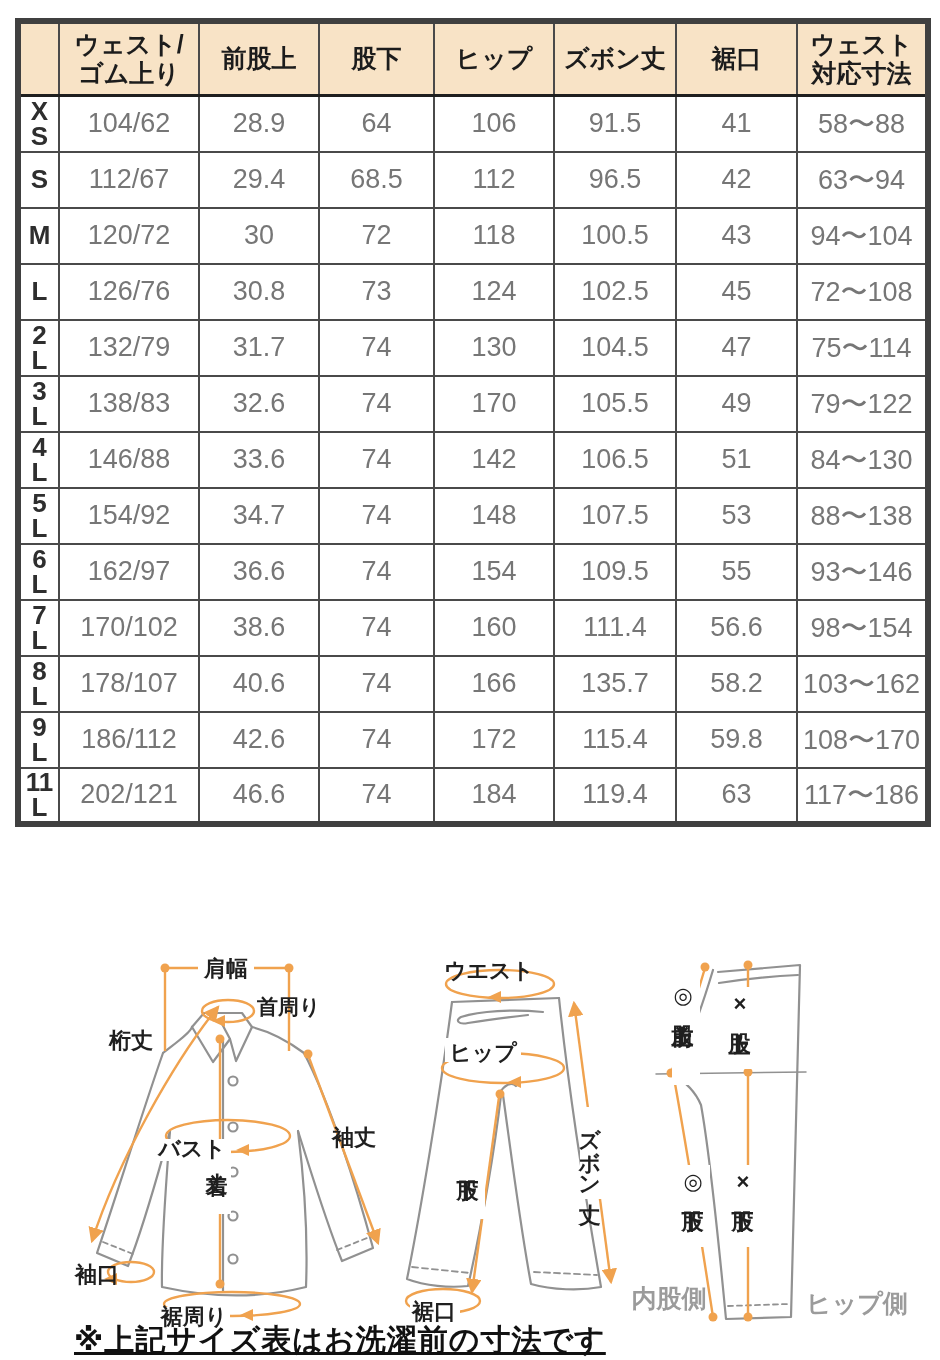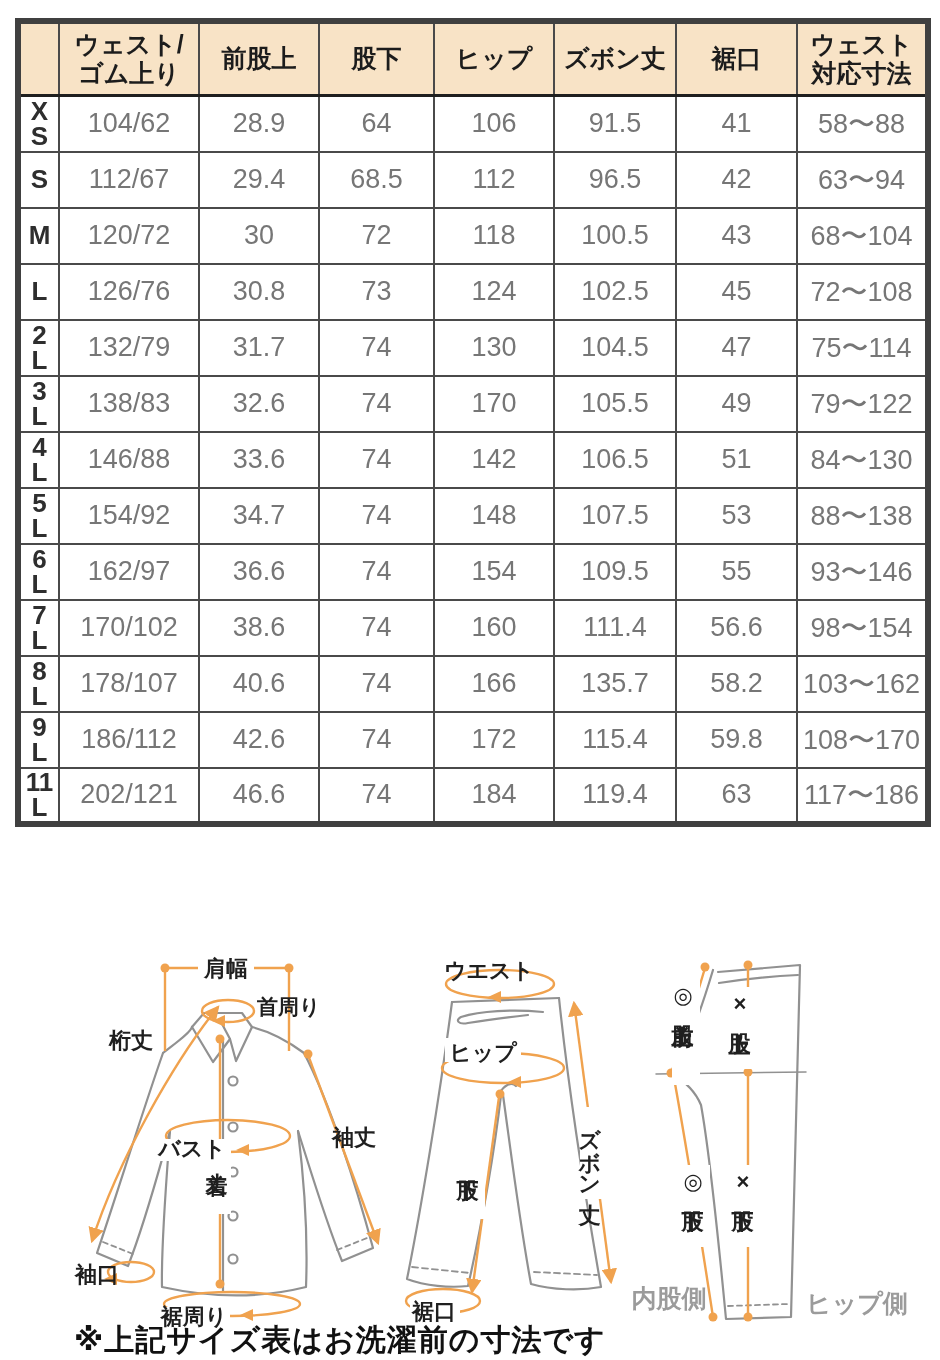--- a/index.html
+++ b/index.html
@@ -22,21 +22,21 @@
         font-size:26px;line-height:0.95;}
 
   
   svg text{font-family:"Liberation Sans","DejaVu Sans",sans-serif;}
   .dlabel{font-size:22px;font-weight:bold;fill:#1f1f1f;}
   .dlabel-sm{font-size:21px;font-weight:bold;fill:#1f1f1f;}
   .vtext{writing-mode:vertical-rl;text-orientation:upright;}
   .side-label{font-size:25px;font-weight:bold;fill:#9b9b9b;}
 
   .note{position:absolute;left:74px;top:1320px;font-size:30px;font-weight:bold;
-        color:#111;letter-spacing:1px;}
+        color:#111;letter-spacing:1px;text-decoration:underline;}
 </style>
 </head>
 <body>
 
 <div id="page">
 
   <div class="tbl-wrap">
     <table class="size-chart">
       <colgroup>
         <col style="width:41px">
@@ -85,21 +85,21 @@
             <td>63〜94</td>
           </tr>
           <tr>
             <th>M</th>
             <td>120/72</td>
             <td>30</td>
             <td>72</td>
             <td>118</td>
             <td>100.5</td>
             <td>43</td>
-            <td>68〜104</td>
+            <td>94〜104</td>
           </tr>
           <tr>
             <th>L</th>
             <td>126/76</td>
             <td>30.8</td>
             <td>73</td>
             <td>124</td>
             <td>102.5</td>
             <td>45</td>
             <td>72〜108</td>

